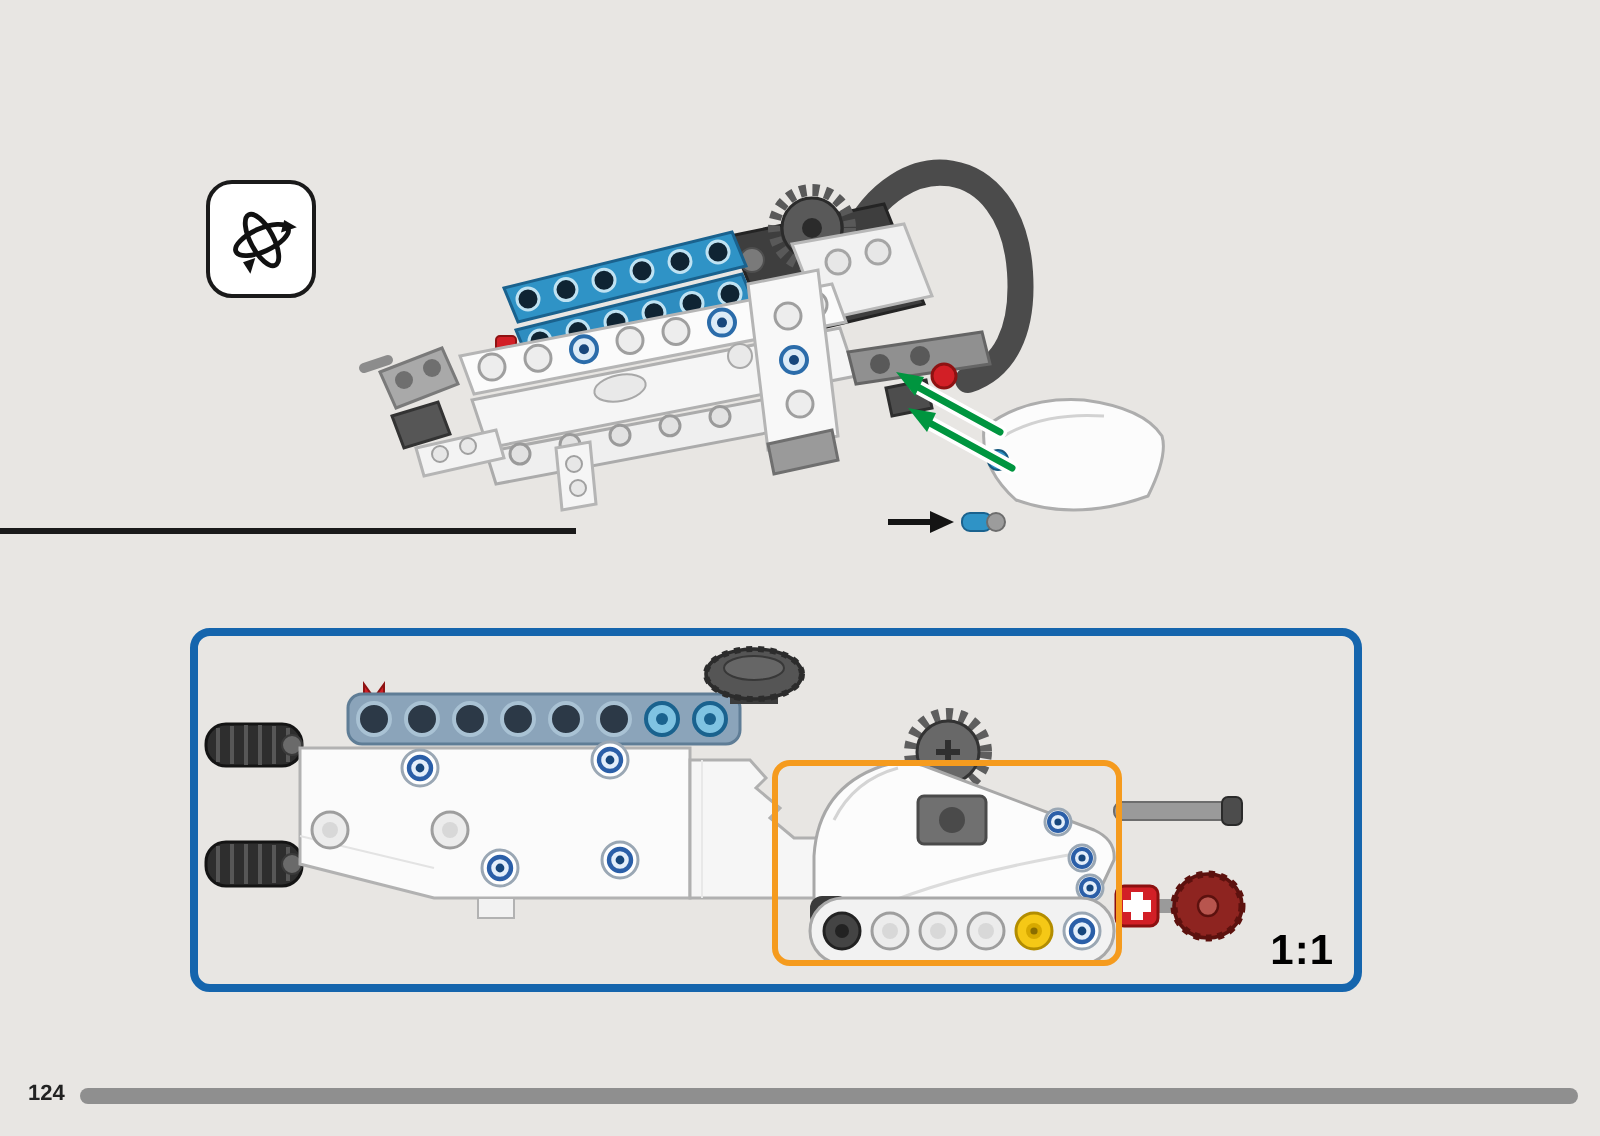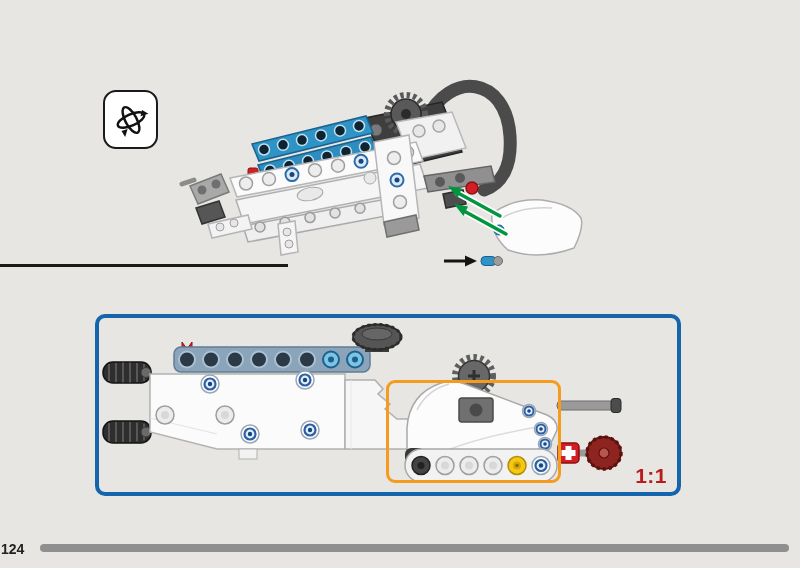--- a/index.html
+++ b/index.html
@@ -16,24 +16,24 @@
 
   
   .divider{left:0;top:264px;width:288px;height:3px;background:#1a1a1a;}
 
   
   .scale-frame{left:95px;top:314px;width:586px;height:182px;border:4px solid #1565ad;
     border-radius:10px;box-sizing:border-box;}
   .scale-frame svg{position:absolute;left:0;top:0;}
   .highlight-box{left:287px;top:62px;width:175px;height:103px;border:3.5px solid #f59b1e;
     border-radius:9px;box-sizing:border-box;}
-  .scale-label{right:10px;bottom:4px;font-size:21px;font-weight:bold;color:#b91c1c;letter-spacing:.5px;}
-
-  
-  .page-number{left:1px;top:541px;font-size:14px;font-weight:bold;color:#222;text-align:center;}
+  .scale-label{right:10px;bottom:4px;font-size:21px;font-weight:bold;color:#000000;letter-spacing:.5px;}
+
+  
+  .page-number{left:14px;top:541px;font-size:11px;font-weight:bold;color:#222;text-align:center;}
   .progress-bar{left:40px;top:544px;width:749px;height:8px;border-radius:4px;background:#8f8f8f;}
 </style>
 </head>
 <body>
 
 <div class="page" style="background-color: rgb(232, 230, 227);">
 
   <div class="abs rotate-box">
     <svg width="38" height="38" viewBox="0 0 36 36">
       <g fill="none" stroke="#111" stroke-width="2.3">

